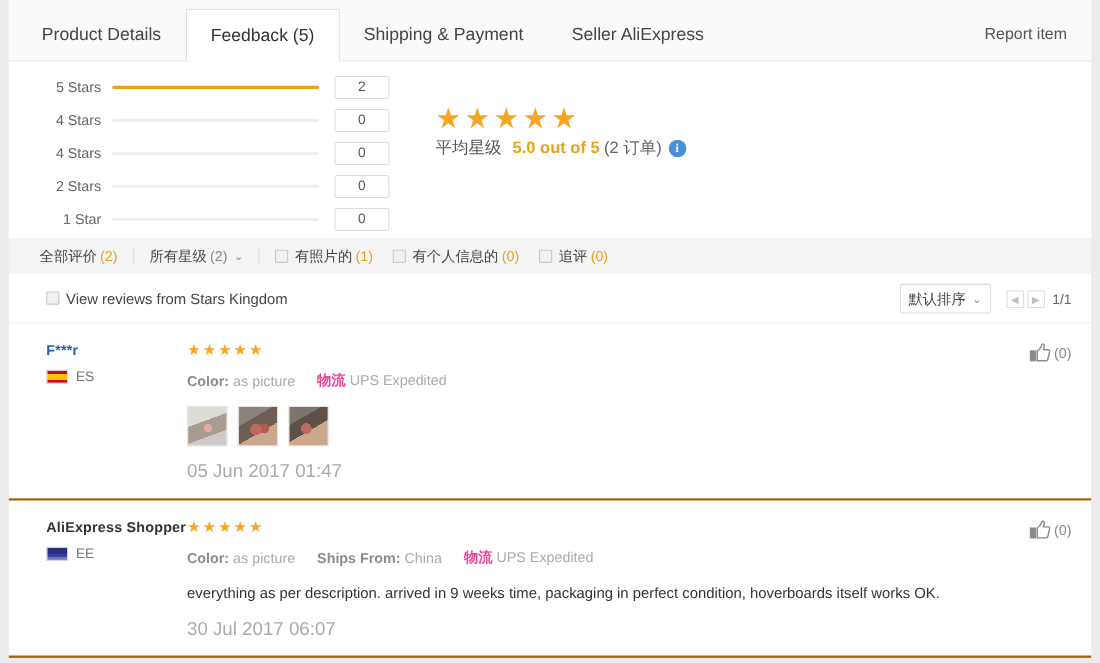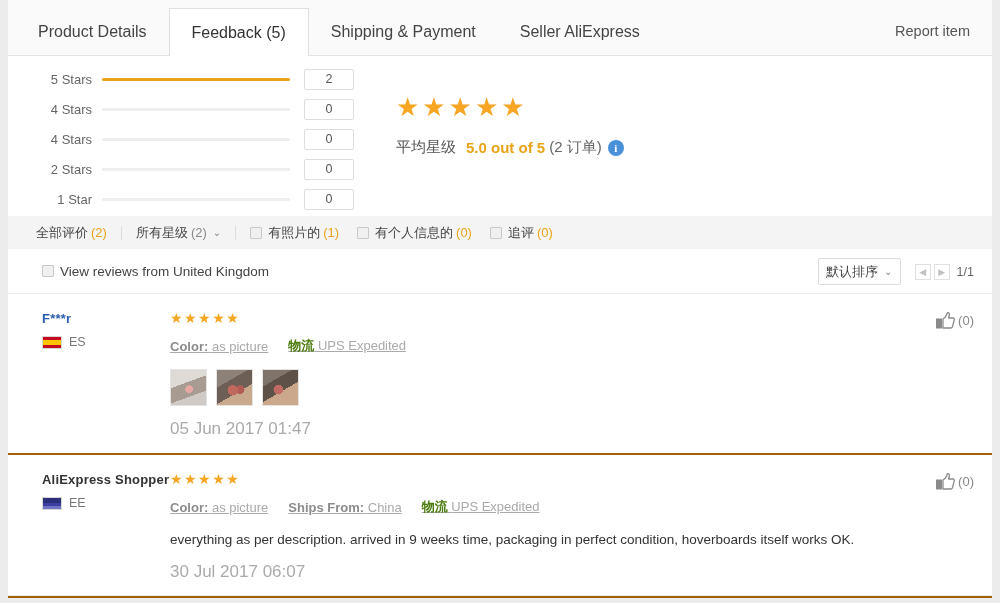--- a/index.html
+++ b/index.html
@@ -114,21 +114,21 @@
     left: 388px; top: 36px;
   }
   .bigstars {
     font-size: 26px;
     color: #f7a623;
     letter-spacing: 3px;
     line-height: 30px;
     height: 30px;
   }
   .avgline {
-    margin-top: 16px;
+    margin-top: 3px;
     font-size: 15px;
     color: #555;
     display: flex;
     align-items: center;
   }
   .avg-cn { color: #555; }
   .avg-score {
     color: #e8a317;
     font-weight: bold;
     font-size: 15px;
@@ -272,23 +272,23 @@
     line-height: 16px;
   }
   .rattrs {
     margin-top: 11px;
     font-size: 13px;
     color: #aaa;
     display: flex;
     align-items: center;
     flex-wrap: wrap;
   }
-  .attr { margin-right: 20px; white-space: nowrap; text-decoration: underline; }
+  .attr { margin-right: 20px; white-space: nowrap; }
   .attr b { color: #8c8c8c; font-weight: bold; }
-  .attr .cn { color: #4d7c0f; font-weight: bold; }
+  .attr .cn { color: #ec4899; font-weight: bold; }
   .thumbs { margin-top: 14px; display: flex; }
   .thumb {
     width: 37px; height: 37px;
     margin-right: 9px;
     background: #cfc3bb;
     border: 1px solid #e4e4e4;
     overflow: hidden;
     cursor: pointer;
     position: relative;
   }
@@ -433,21 +433,21 @@
       <div class="fitem">
         <span class="cbox"></span>
         <span>追评</span>
         <span class="fcount-orange">(0)</span>
       </div>
     </div>
 
     <div class="sortrow">
       <div class="viewreviews">
         <span class="cbox"></span>
-        <span>View reviews from United Kingdom</span>
+        <span>View reviews from Stars Kingdom</span>
       </div>
       <div class="sortright">
         <div class="sortsel">
           <span>默认排序</span>
           <span class="caret">⌄</span>
         </div>
         <div class="pager">
           <div class="pbtn">◀</div>
           <div class="pbtn">▶</div>
           <div class="pinfo">1/1</div>

